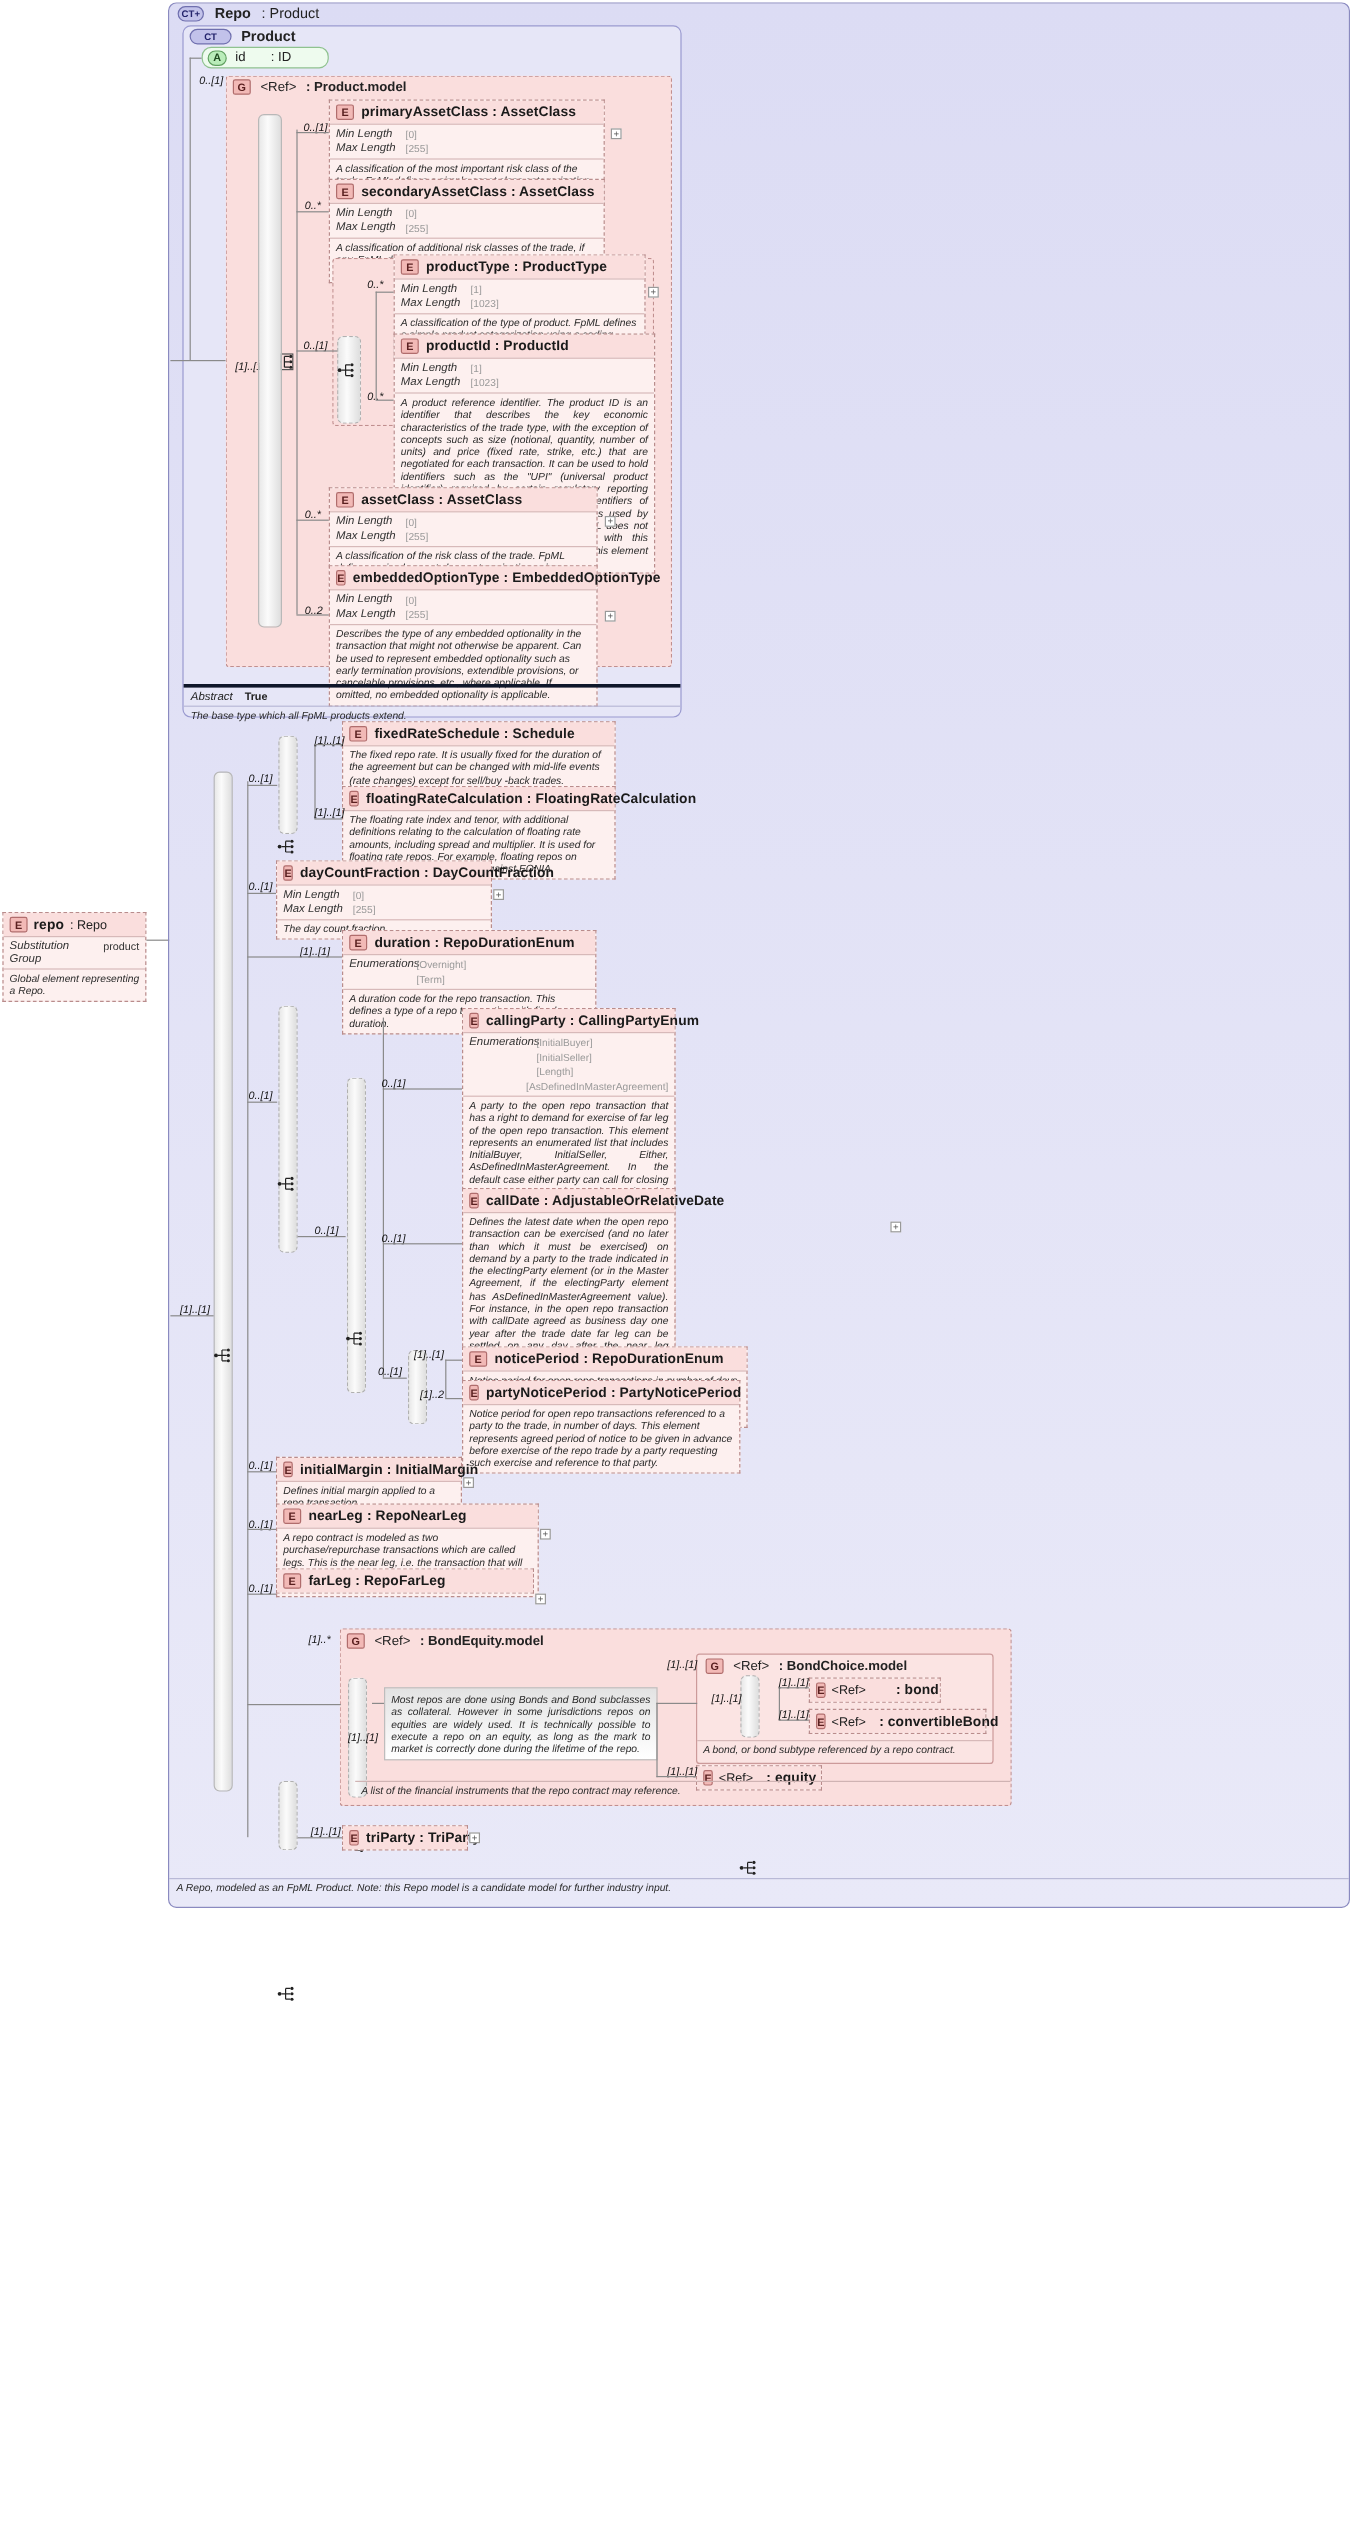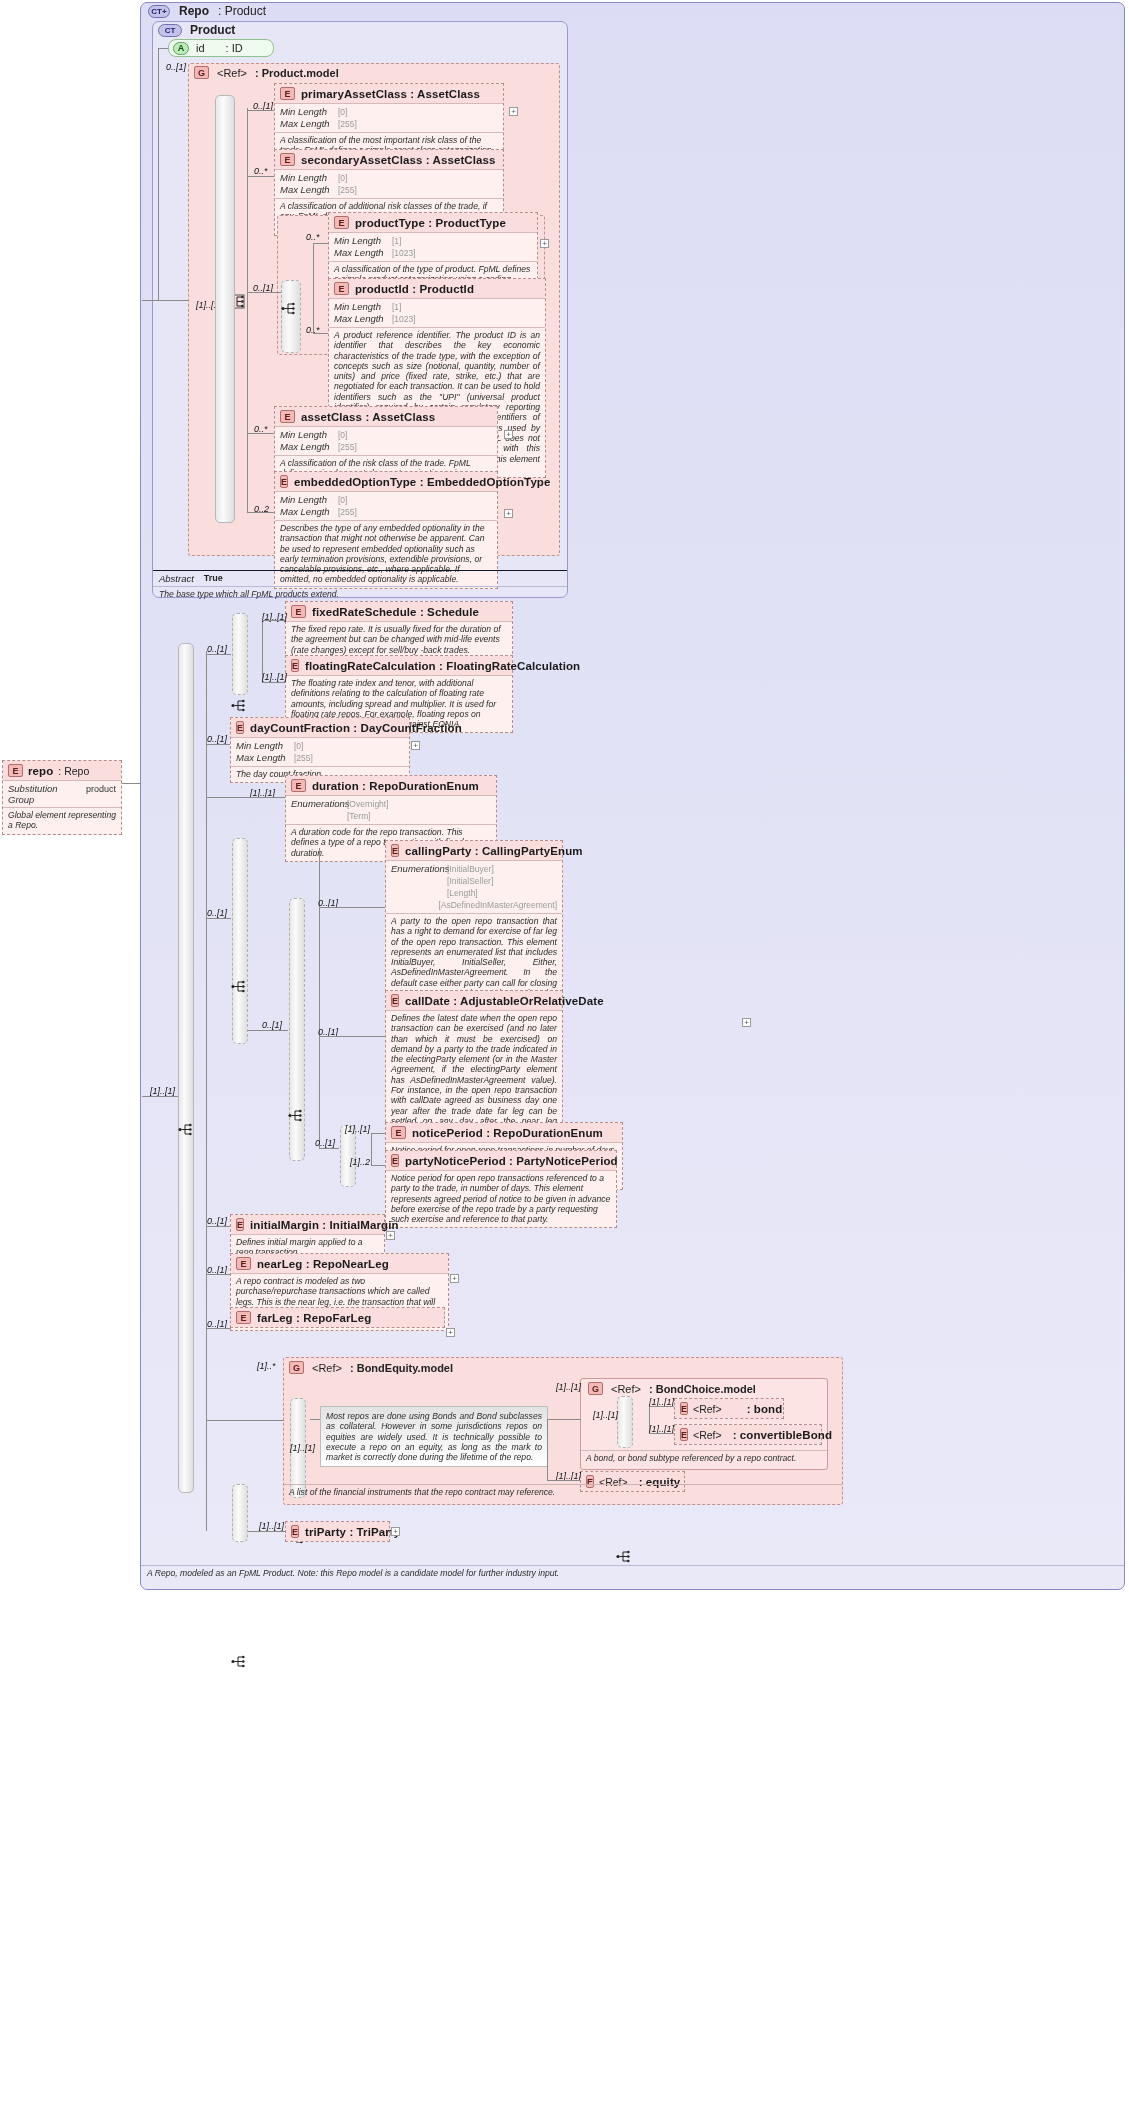--- a/index.html
+++ b/index.html
@@ -146,21 +146,21 @@
 <div class="abs ctbox" style="left:140px; top:2px; width:985px; height:1588px;"></div>
 
 <div class="abs" style="left:148px; top:4px; display:flex; align-items:center; gap:9px;">
   <span class="chip CT">CT+</span>
   <span class="title-txt">Repo</span>
   <span class="type-txt">: Product</span>
 </div>
 
 <div class="abs ctbox-inner" style="left:152px; top:21px; width:416px; height:577px;"></div>
 <div class="abs" style="left:158px; top:23px; display:flex; align-items:center; gap:8px;">
-  <span class="chip CT" style="width:24px;text-align:center;">CT</span>
+  <span class="chip CT" style="width:35px;text-align:center;">CT</span>
   <span class="title-txt">Product</span>
 </div>
 
 <div class="abs attrbox" style="left:168px; top:39px; width:106px; height:18px;">
   <span class="chip A">A</span>
   <span style="font-size:11px;">id</span>
   <span style="font-size:11px; margin-left:14px;">: ID</span>
 </div>
 
 <div class="abs ln lnv" style="left:158px; top:48px; width:1px; height:252px;"></div>
@@ -332,21 +332,21 @@
         <span class="val">[255]</span>
       </div>
   </div>
   <div class="doc">Describes the type of any embedded optionality in the transaction that might not otherwise be apparent. Can be used to represent embedded optionality such as early termination provisions, extendible provisions, or cancelable provisions, etc., where applicable. If omitted, no embedded optionality is applicable.</div>
 </div>
 <div class="abs card" style="left:254px; top:504px;">0..2</div>
 <div class="abs ln lnh" style="left:247px; top:512px; width:27px; height:1px;"></div>
 <div class="abs plus" style="left:504px; top:509px;">+</div>
 
 <div class="abs" style="left:153px; top:570px; width:414px;">
-  <div class="kvrow" style="border-top:1px solid #0f172a;">
+  <div class="kvrow" style="border-top:3px solid #0f172a;">
     <span class="k">Abstract</span>
     <span class="v">True</span>
   </div>
   <div class="footline">The base type which all FpML products extend.</div>
 </div>
 
 <div class="abs spine" style="left:178px; top:643px; width:16px; height:850px;"></div>
 <div class="abs seq" style="left:177px; top:1087px;">
   <svg width="22" height="17" viewBox="0 0 22 17">
     <circle cx="3" cy="8.5" r="1.6" fill="#222"></circle>
@@ -671,21 +671,21 @@
     <span class="chip E">E</span>
     <span style="font-size:10.5px;">&lt;Ref&gt;</span>
     <span class="nm" style="margin-left:6px;">: equity</span>
   </div>
 </div>
 <div class="abs card" style="left:556px; top:1471px;">[1]..[1]</div>
 <div class="abs ln lnh" style="left:547px; top:1480px; width:33px; height:1px;"></div>
 <div class="abs ln lnv" style="left:547px; top:1419px; width:1px; height:62px;"></div>
 <div class="abs ln lnh" style="left:310px; top:1419px; width:10px; height:1px;"></div>
 
-<div class="abs" style="left:284px; top:1484px; width:558px;">
+<div class="abs" style="left:284px; top:1484px; width:558px;padding-left:12px;">
   <div class="doc" style="border-top:1px solid #cfb3b3;">A list of the financial instruments that the repo contract may reference.</div>
 </div>
 
 <div class="abs spine dash" style="left:232px; top:1484px; width:16px; height:58px;"></div>
 <div class="abs seq" style="left:230px; top:1500px;">
   <svg width="22" height="17" viewBox="0 0 22 17">
     <circle cx="3" cy="8.5" r="1.6" fill="#222"></circle>
     <line x1="4.6" y1="8.5" x2="8" y2="8.5" stroke="#222" stroke-width="1"></line>
     <line x1="8" y1="4" x2="8" y2="13" stroke="#222" stroke-width="1"></line>
     <line x1="8" y1="4" x2="12" y2="4" stroke="#222" stroke-width="1"></line>

